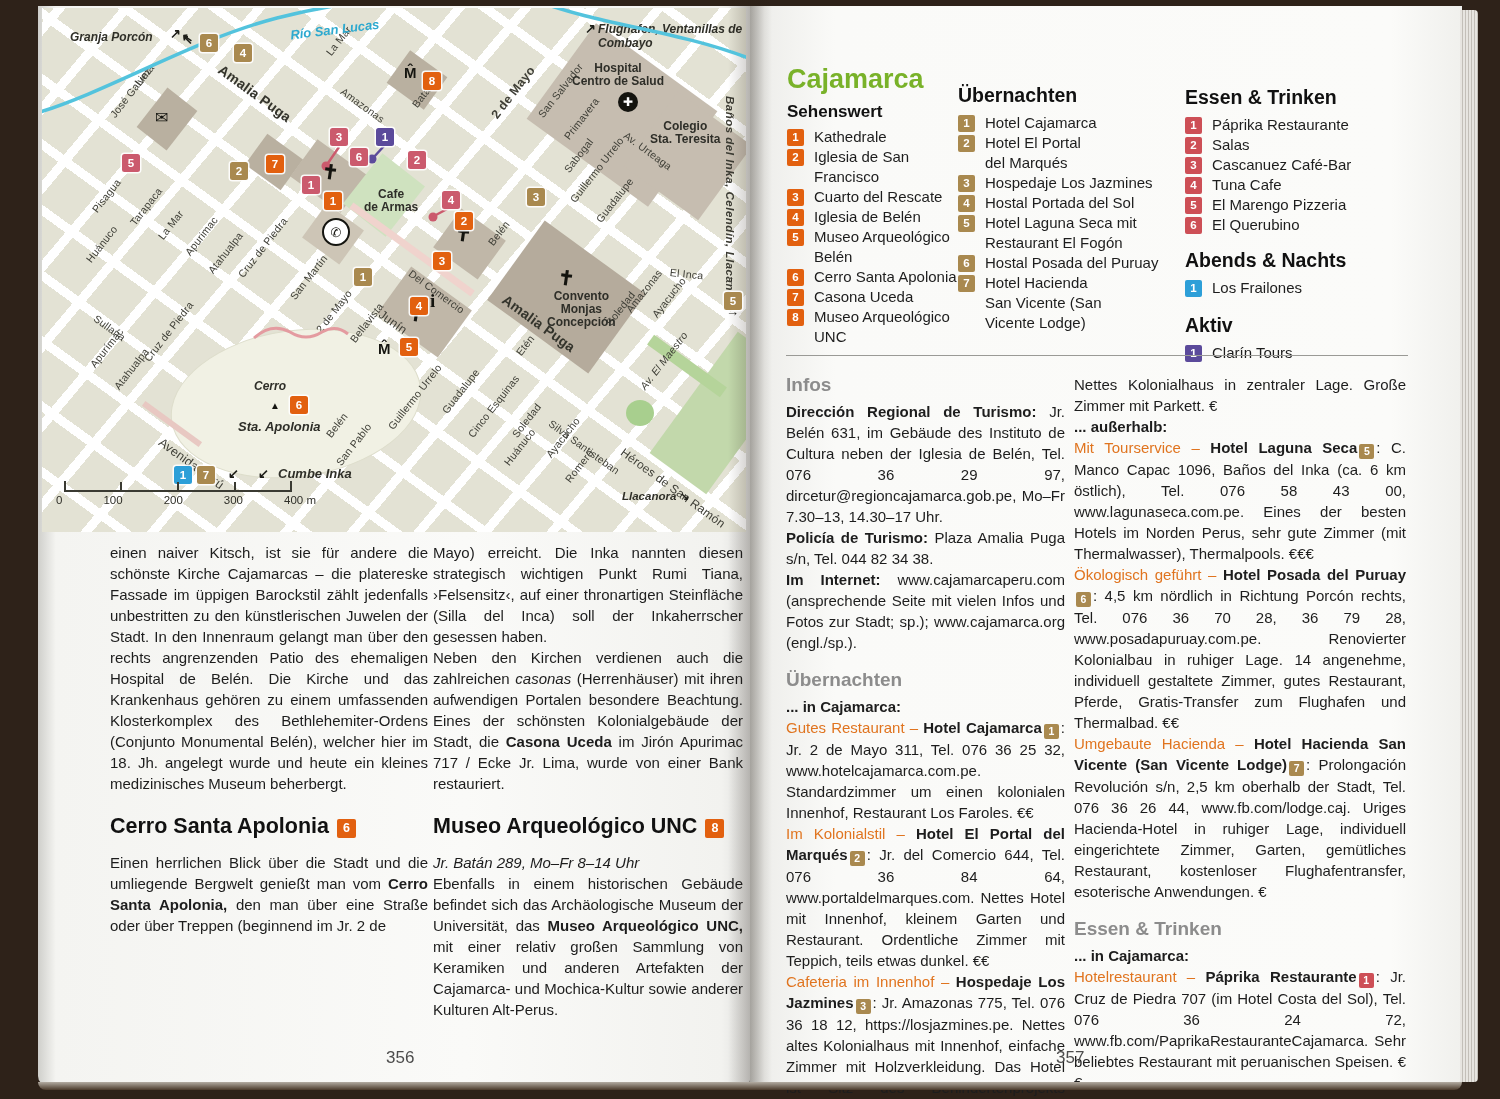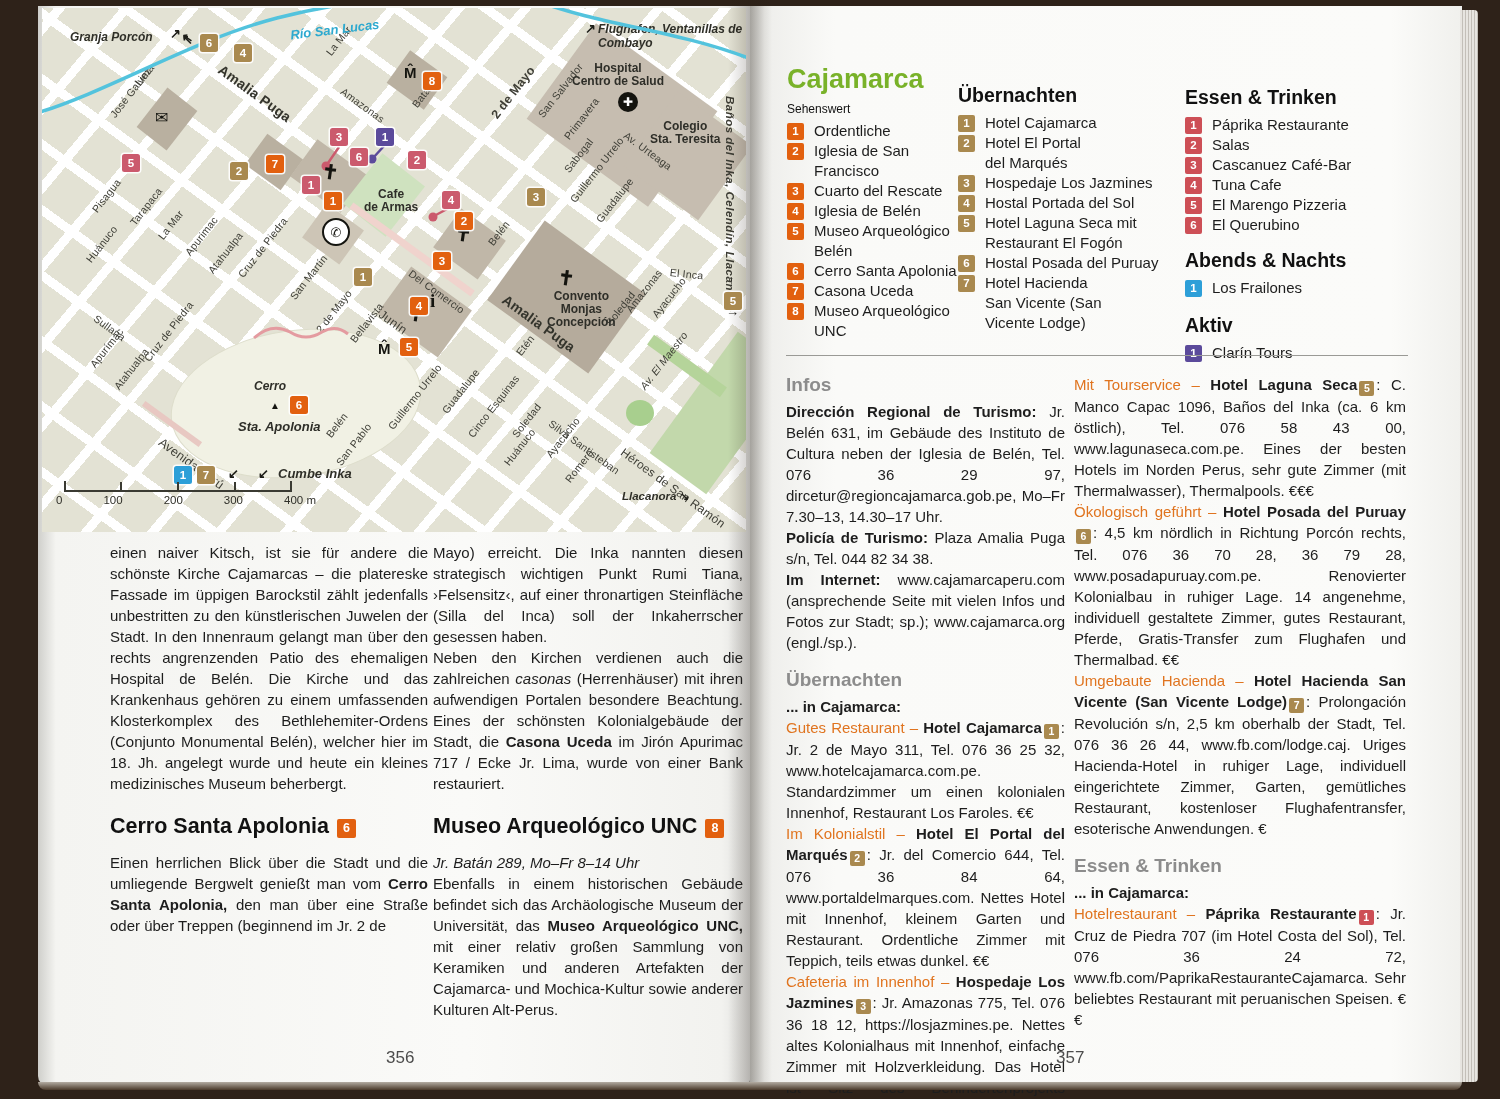--- a/index.html
+++ b/index.html
@@ -48,21 +48,21 @@
   .lead{color:#e0741f;}
   .ital{font-style:italic;}
   .box{display:inline-flex;align-items:center;justify-content:center;width:15px;height:15px;border-radius:2px;
        color:#fff;font-weight:bold;font-size:10.5px;vertical-align:-2px;margin:0 2px;}
   .b-sight{background:#e2600f;} .b-hotel{background:#a9894f;} .b-food{background:#cd4f56;}
   .b-night{background:#2d9fd8;} .b-active{background:#5b4a9b;}
   .h2box{width:19px;height:19px;font-size:12.5px;vertical-align:1px;}
 
   
   .green-title{position:absolute;left:37px;top:58px;font-size:27px;font-weight:bold;color:#79b229;}
-  .leghead-sm{font-size:12px;font-weight:normal;color:#111;}
+  .leghead-sm{font-size:17px;font-weight:bold;color:#111;}
   .leghead{font-size:19.5px;font-weight:bold;color:#111;}
   .litem{position:relative;padding-left:27px;font-size:15px;line-height:20px;color:#1d1d1d;}
   .litem .lbox{position:absolute;left:0;top:1.5px;width:17px;height:17px;border-radius:2px;color:#fff;
        font-weight:bold;font-size:11.5px;display:flex;align-items:center;justify-content:center;}
   .legrule{position:absolute;left:36px;top:349px;width:622px;height:1px;background:#9a9a96;}
   .pageno{position:absolute;top:1042px;font-size:17px;color:#4c4c4c;}
 </style>
 </head>
 <body>
 
@@ -264,21 +264,21 @@
 
     <span class="pageno" style="left:348px;">356</span>
   </div>
 
   <div class="page page-right">
     <span class="green-title">Cajamarca</span>
 
     <div style="position:absolute;left:37px;top:96px;width:170px;">
       <div class="leghead-sm">Sehenswert</div>
       <div style="height:5px;"></div>
-      <div class="litem"><span class="lbox b-sight">1</span><span>Ordentliche</span></div>
+      <div class="litem"><span class="lbox b-sight">1</span><span>Kathedrale</span></div>
       <div class="litem"><span class="lbox b-sight">2</span><span>Iglesia de San Francisco</span></div>
       <div class="litem"><span class="lbox b-sight">3</span><span>Cuarto del Rescate</span></div>
       <div class="litem"><span class="lbox b-sight">4</span><span>Iglesia de Belén</span></div>
       <div class="litem"><span class="lbox b-sight">5</span><span>Museo Arqueológico</span><br><span>Belén</span></div>
       <div class="litem"><span class="lbox b-sight">6</span><span>Cerro Santa Apolonia</span></div>
       <div class="litem"><span class="lbox b-sight">7</span><span>Casona Uceda</span></div>
       <div class="litem"><span class="lbox b-sight">8</span><span>Museo Arqueológico UNC</span></div>
     </div>
 
     <div style="position:absolute;left:208px;top:78px;width:225px;">
@@ -321,20 +321,22 @@
       <p><b>Im Internet: </b><span>www.cajamarcaperu.com (ansprechende Seite mit vielen Infos und Fotos zur Stadt; sp.); www.cajamarca.org (engl./sp.).</span></p>
       <div class="grayhead">Übernachten</div>
       <p class="subhead">... in Cajamarca:</p>
       <p><span class="lead">Gutes Restaurant – </span><b>Hotel Cajamarca</b><span class="box b-hotel">1</span><span>: Jr. 2 de Mayo 311, Tel. 076 36 25 32, www.hotelcajamarca.com.pe. Standardzimmer um einen kolonialen Innenhof, Restaurant Los Faroles. €€</span></p>
       <p><span class="lead">Im Kolonialstil – </span><b>Hotel El Portal del Marqués</b><span class="box b-hotel">2</span><span>: Jr. del Comercio 644, Tel. 076 36 84 64, www.portaldelmarques.com. Nettes Hotel mit Innenhof, kleinem Garten und Restaurant. Ordentliche Zimmer mit Teppich, teils etwas dunkel. €€</span></p>
       <p><span class="lead">Cafeteria im Innenhof – </span><b>Hospedaje Los Jazmines</b><span class="box b-hotel">3</span><span>: Jr. Amazonas 775, Tel. 076 36 18 12, https://losjazmines.pe. Nettes altes Kolonialhaus mit Innenhof, einfache Zimmer mit Holzverkleidung. Das Hotel ist Sitz des Behindertenprojekts Cajamarca. €</span></p>
 
     </div>
 
     <div class="col" style="left:324px;top:368px;width:332px;">
+      <p>Nettes Kolonialhaus in zentraler Lage. Große Zimmer mit Parkett. €</p>
+      <p class="subhead">... außerhalb:</p>
       <p><span class="lead">Mit Tourservice – </span><b>Hotel Laguna Seca</b><span class="box b-hotel">5</span><span>: C. Manco Capac 1096, Baños del Inka (ca. 6 km östlich), Tel. 076 58 43 00, www.lagunaseca.com.pe. Eines der besten Hotels im Norden Perus, sehr gute Zimmer (mit Thermalwasser), Thermalpools. €€€</span></p>
       <p><span class="lead">Ökologisch geführt – </span><b>Hotel Posada del Puruay</b><span class="box b-hotel">6</span><span>: 4,5 km nördlich in Richtung Porcón rechts, Tel. 076 36 70 28, 36 79 28, www.posadapuruay.com.pe. Renovierter Kolonialbau in ruhiger Lage. 14 angenehme, individuell gestaltete Zimmer, gutes Restaurant, Pferde, Gratis-Transfer zum Flughafen und Thermalbad. €€</span></p>
       <p><span class="lead">Umgebaute Hacienda – </span><b>Hotel Hacienda San Vicente (San Vicente Lodge)</b><span class="box b-hotel">7</span><span>: Prolongación Revolución s/n, 2,5 km oberhalb der Stadt, Tel. 076 36 26 44, www.fb.com/lodge.caj. Uriges Hacienda-Hotel in ruhiger Lage, individuell eingerichtete Zimmer, Garten, gemütliches Restaurant, kostenloser Flughafentransfer, esoterische Anwendungen. €</span></p>
       <div class="grayhead">Essen &amp; Trinken</div>
       <p class="subhead">... in Cajamarca:</p>
       <p><span class="lead">Hotelrestaurant – </span><b>Páprika Restaurante</b><span class="box b-food">1</span><span>: Jr. Cruz de Piedra 707 (im Hotel Costa del Sol), Tel. 076 36 24 72, www.fb.com/PaprikaRestauranteCajamarca. Sehr beliebtes Restaurant mit peruanischen Speisen. €€</span></p>
     </div>
 
     <span class="pageno" style="left:306px;">357</span>
   </div>

